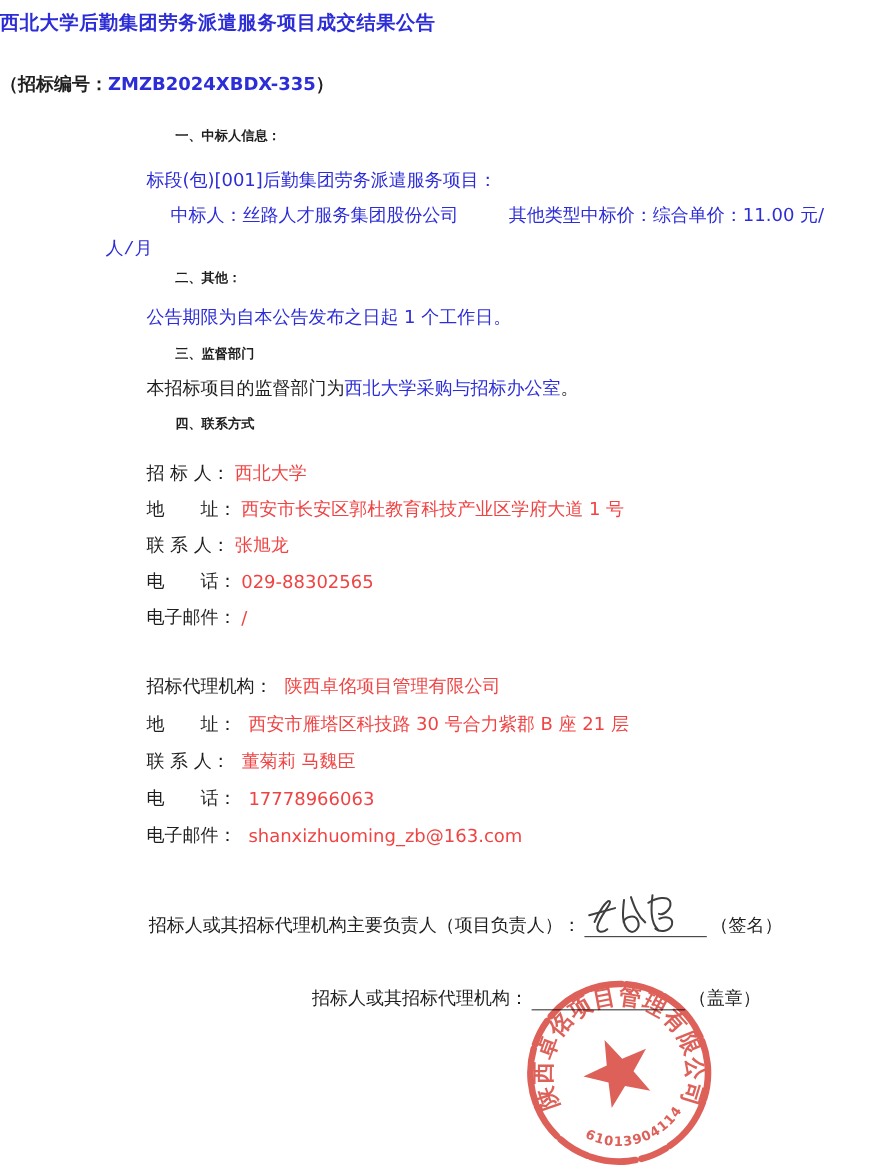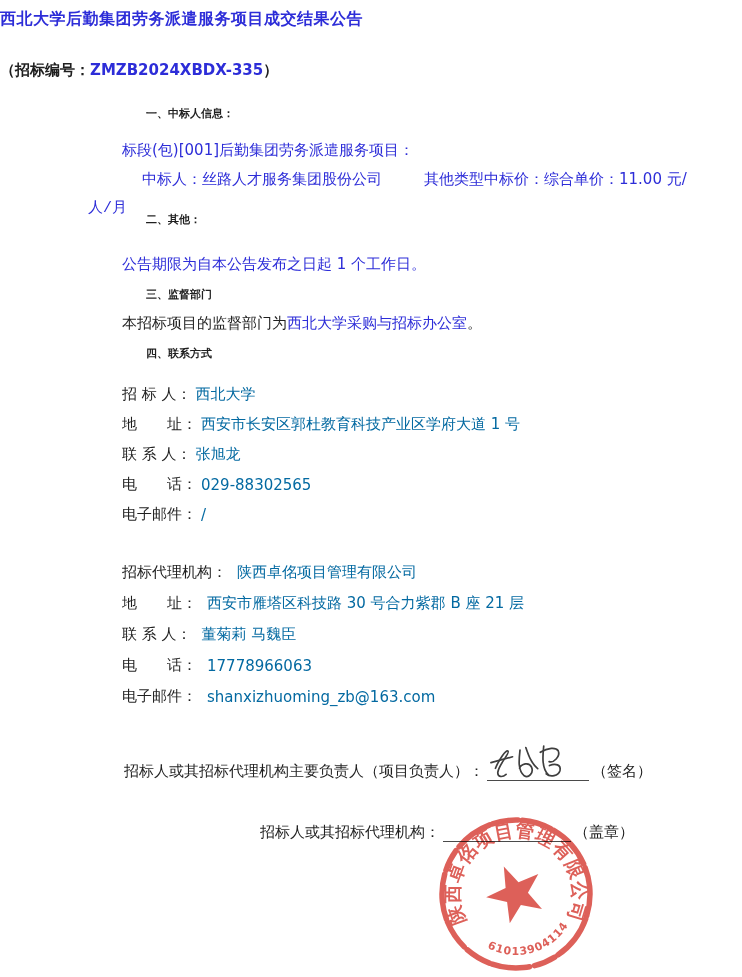--- a/index.html
+++ b/index.html
@@ -11,21 +11,21 @@
   .abs{position:absolute;white-space:pre;}
   .center{left:0;width:736px;}
   .blue{color:#2d2dd8;}
   .title{top:9px;font-size:16px;font-weight:bold;letter-spacing:.5px;}
   .subtitle{top:44px;font-size:15px;font-weight:bold;margin-top:17px;}
   .heading{left:106px;font-size:11px;font-weight:bold;margin-left:40px;}
   .body-line{left:122px;}
   .contact-block{position:absolute;left:122px;}
   .crow{height:30px;display:flex;align-items:flex-end;}
   .crow .clabel{white-space:pre;color:#1f1f1f;}
-  .crow .cvalue{white-space:pre;color:#0369a1;margin-left:4px;margin-top:26px;}
+  .crow .cvalue{white-space:pre;color:#ef4444;margin-left:4px;margin-top:26px;}
   .blockB .crow{height:31px;}
   .blockB .crow .cvalue{margin-left:10px;}
   .signrow{position:absolute;display:flex;align-items:flex-end;white-space:pre;}
   .uline{display:inline-block;border-bottom:1.2px solid #4a4a4a;position:relative;margin:0 3px;height:19px;}
   .sig-svg{position:absolute;left:0px;top:-22px;transform:rotate(-5deg);}
   .seal-svg{position:absolute;left:428px;top:806px;opacity:.88;mix-blend-mode:multiply;}
   .gap42{display:inline-block;width:42px;}
 </style>
 </head>
 <body>
@@ -33,21 +33,21 @@
 <div class="page">
 
   <div class="abs center title blue">西北大学后勤集团劳务派遣服务项目成交结果公告</div>
   <div class="abs center subtitle"><span>（招标编号：</span><span class="blue">ZMZB2024XBDX-335</span><span>）</span></div>
 
   <div class="abs heading" style="top:106px;">一、中标人信息：</div>
   <div class="abs body-line blue" style="top:141px;">标段(包)[001]后勤集团劳务派遣服务项目：</div>
   <div class="abs blue" style="top:170px;left:142px;"><span>中标人：丝路人才服务集团股份公司</span><span class="gap42"></span><span>其他类型中标价：综合单价：11.00 元/</span></div>
   <div class="abs blue" style="top:198px;left:88px;font-family:Liberation Mono, monospace;">人/月</div>
 
-  <div class="abs heading" style="top:212px;">二、其他：</div>
+  <div class="abs heading" style="top:224px;">二、其他：</div>
   <div class="abs body-line blue" style="top:255px;">公告期限为自本公告发布之日起 1 个工作日。</div>
 
   <div class="abs heading" style="top:287px;">三、监督部门</div>
   <div class="abs body-line" style="top:314px;"><span>本招标项目的监督部门为</span><span class="blue">西北大学采购与招标办公室</span><span>。</span></div>
 
   <div class="abs heading" style="top:346px;">四、联系方式</div>
 
   <div class="contact-block blockA" style="top:374px;">
     <div class="crow">
         <span class="clabel">招 标 人：</span>

